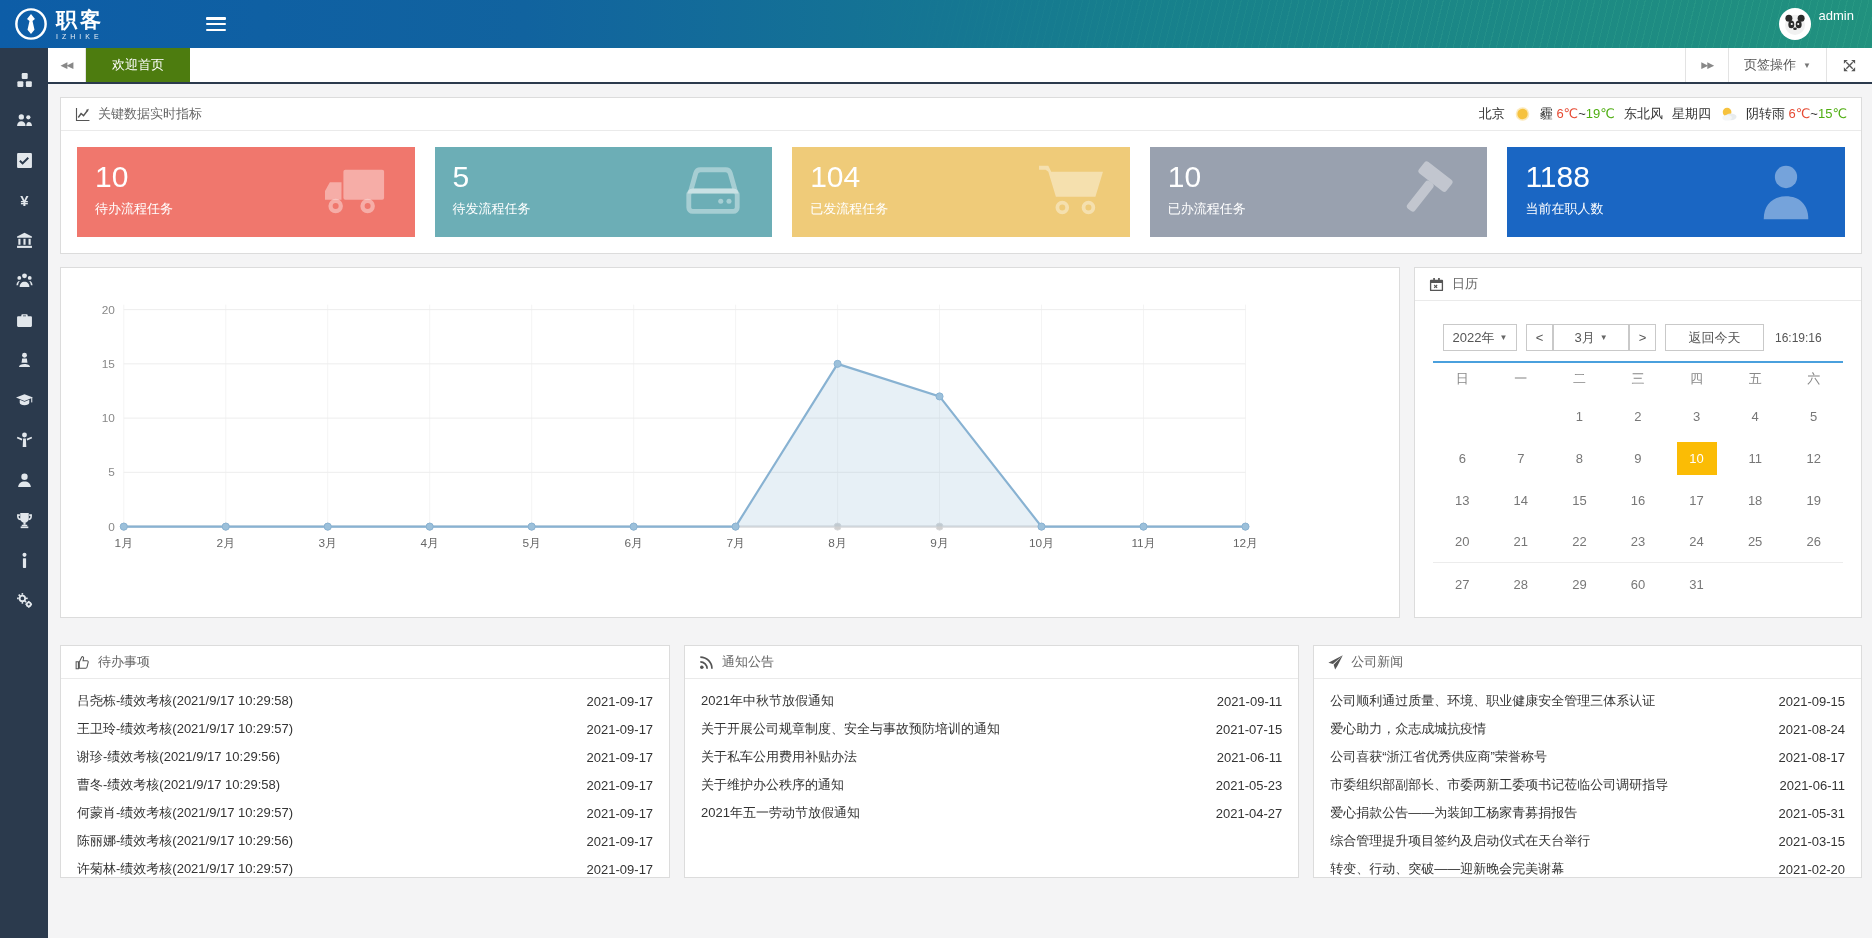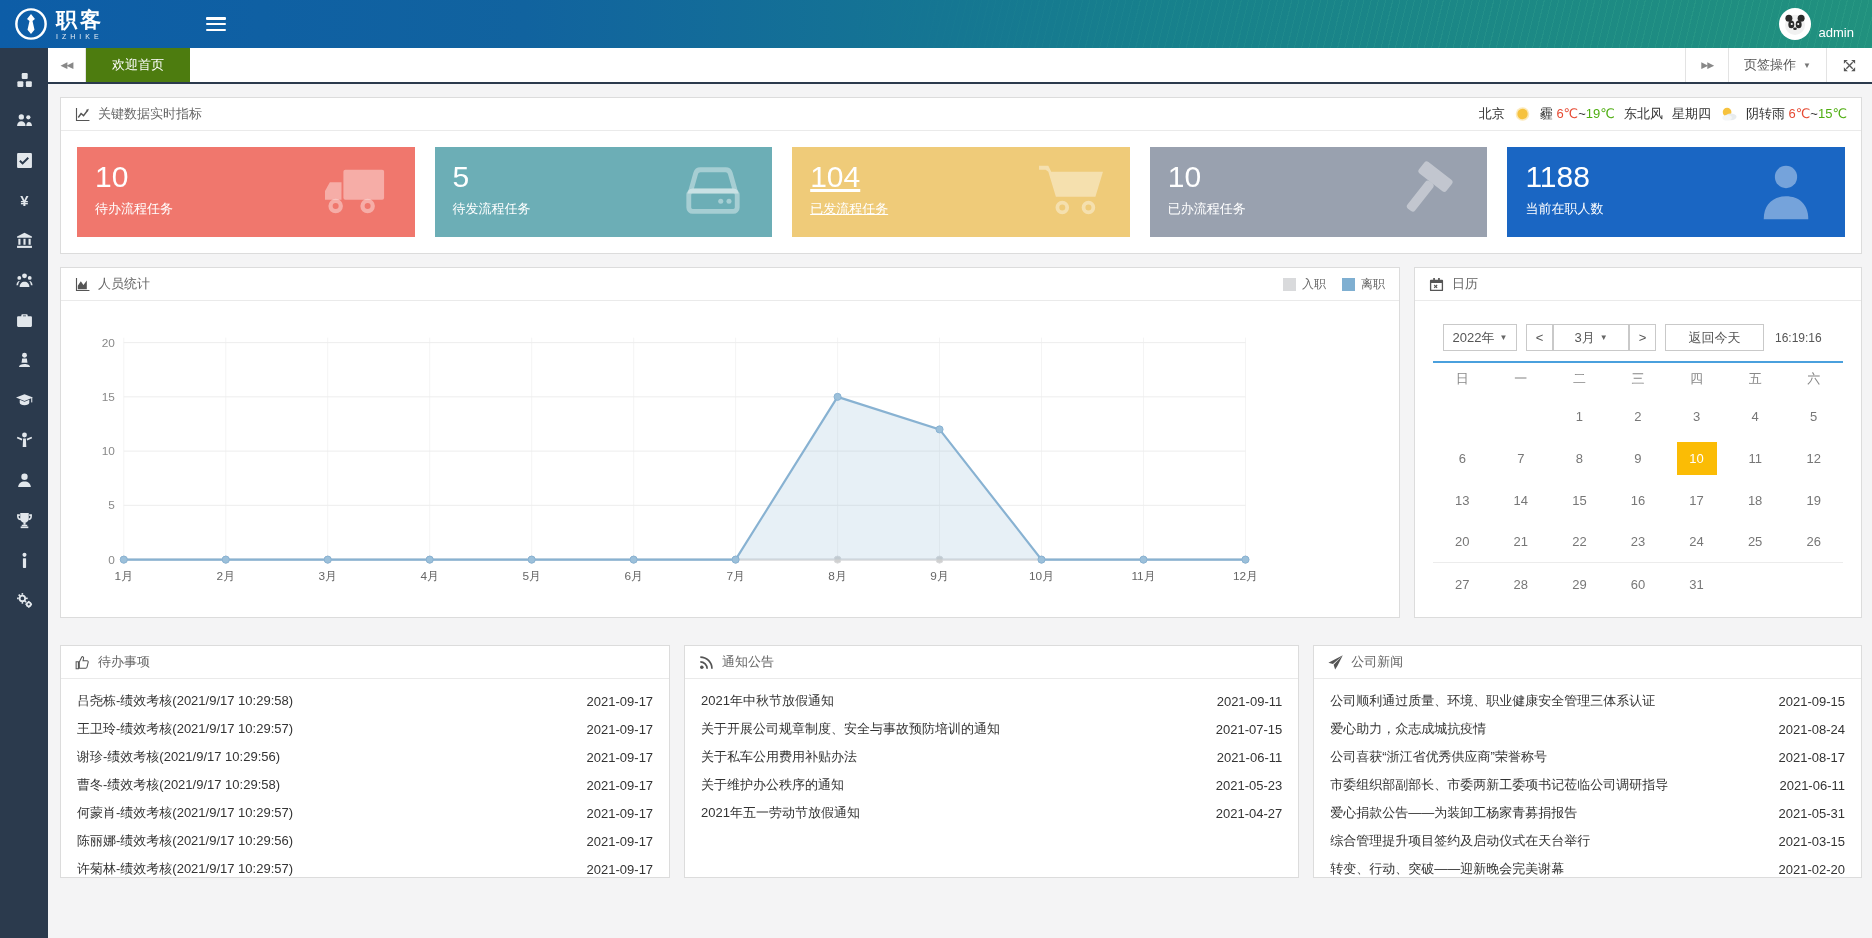--- a/index.html
+++ b/index.html
@@ -13,21 +13,21 @@
   .header::after{content:"";position:absolute;inset:0;pointer-events:none;
     background:repeating-linear-gradient(104deg,rgba(140,255,190,.07) 0 1px,transparent 1px 7px);
     -webkit-mask-image:linear-gradient(90deg,transparent 45%,#000 75%);mask-image:linear-gradient(90deg,transparent 45%,#000 75%)}
   .logo{display:flex;align-items:center;gap:8px;padding-left:14px;width:206px}
   .logo-badge{width:34px;height:34px;flex:none}
   .logo-text{line-height:1}
   .logo-title{font-size:21px;font-weight:bold;letter-spacing:3px}
   .logo-sub{font-size:7px;letter-spacing:4px;margin-top:3px;color:rgba(255,255,255,.9)}
   .burger{width:20px;height:14px;display:flex;flex-direction:column;justify-content:space-between;cursor:pointer}
   .burger i{display:block;height:2.5px;background:#fff;border-radius:1px}
-  .header-right{margin-left:auto;display:flex;align-items:flex-end;gap:8px;padding-right:18px;position:relative;z-index:2}
+  .header-right{margin-left:auto;display:flex;align-items:flex-start;gap:8px;padding-right:18px;position:relative;z-index:2}
   .avatar{width:32px;height:32px;border-radius:50%;border:2px solid rgba(255,255,255,.85);background:#fff;overflow:hidden;cursor:pointer}
   .username{font-size:13px;cursor:pointer}
 
   
   .sidebar{position:absolute;top:48px;left:0;bottom:0;width:48px;background:#2b3a4d;display:flex;flex-direction:column;align-items:center;padding-top:24px;gap:23px;z-index:8}
   .side-icon{width:17px;height:17px;color:#e2e7ec;cursor:pointer;flex:none}
 
   
   .tabbar{position:absolute;top:48px;left:48px;right:0;height:36px;background:#fff;border-bottom:2px solid #2b3a4d;display:flex;align-items:stretch;z-index:7}
   .tab-scroll{width:38px;display:flex;align-items:center;justify-content:center;color:#888;font-size:9px;letter-spacing:-1px;cursor:pointer}
@@ -317,21 +317,21 @@
           <div class="stat-label">待发流程任务</div>
           <div class="stat-icon">
             <svg viewBox="0 0 72 64" fill="none" stroke="currentColor" stroke-width="5">
               <path d="M23 9h26a5 5 0 0 1 4.8 3.6L59 31H13l5.2-18.4A5 5 0 0 1 23 9z"></path>
               <rect x="11" y="31" width="50" height="21" rx="4"></rect>
               <circle cx="44" cy="41.5" r="2.6" fill="currentColor" stroke="none"></circle>
               <circle cx="52.5" cy="41.5" r="2.6" fill="currentColor" stroke="none"></circle>
             </svg>
           </div>
         </div>
-        <div class="stat-card" style="background: rgb(239, 203, 121); text-decoration: underline;">
+        <div class="stat-card" style="background: rgb(239, 203, 121);">
           <div class="stat-value">104</div>
           <div class="stat-label">已发流程任务</div>
           <div class="stat-icon">
             <svg viewBox="0 0 72 64" fill="currentColor">
               <path d="M3 5h9.6l3 6H69l-7.8 26H20.4L12.6 11 9.8 9H3z" fill-rule="evenodd"></path>
               <path fill-rule="evenodd" d="M27 41a7 7 0 1 0 0 14 7 7 0 0 0 0-14zm0 3.9a3.1 3.1 0 1 1 0 6.2 3.1 3.1 0 0 1 0-6.2zM54 41a7 7 0 1 0 0 14 7 7 0 0 0 0-14zm0 3.9a3.1 3.1 0 1 1 0 6.2 3.1 3.1 0 0 1 0-6.2z"></path>
             </svg>
           </div>
         </div>
         <div class="stat-card" style="background: rgb(153, 161, 175);">
@@ -354,39 +354,20 @@
               <circle cx="36" cy="16.5" r="11.5"></circle>
               <path d="M13 60c0-15 9.5-23.5 23-23.5S59 45 59 60z"></path>
             </svg>
           </div>
         </div>
       </div>
   </div>
 
   <div class="row2">
     <div class="panel" id="chart-panel">
-      <div class="panel-header">
-        <span class="ph-icon">
-            <svg viewBox="0 0 16 16">
-              <path fill="none" stroke="currentColor" stroke-width="1.2" d="M1.6 1v14M1 14.4h14.4"></path>
-              <path fill="currentColor" d="M3 13V9.4L6.2 4.6 9 8.4l3.6-4.6V13z"></path>
-            </svg>
-          </span>
-        <span>人员统计</span>
-        <div class="legend" id="chart-legend">
-            <span class="legend-item">
-              <span class="legend-swatch" style="background:#d9dadc"></span>
-              <span>入职</span>
-            </span>
-            <span class="legend-item">
-              <span class="legend-swatch" style="background:#7fafd1"></span>
-              <span>离职</span>
-            </span>
-          </div>
-      </div>
       <div class="chart-body">
         <svg id="chart-svg" viewBox="0 0 1305 296" style="width:100%;height:292px">
             <line x1="38" y1="25" x2="38" y2="250" stroke="#f4f4f4"></line>
             <line x1="141.36363636363637" y1="25" x2="141.36363636363637" y2="250" stroke="#f4f4f4"></line>
             <line x1="244.72727272727272" y1="25" x2="244.72727272727272" y2="250" stroke="#f4f4f4"></line>
             <line x1="348.09090909090907" y1="25" x2="348.09090909090907" y2="250" stroke="#f4f4f4"></line>
             <line x1="451.45454545454544" y1="25" x2="451.45454545454544" y2="250" stroke="#f4f4f4"></line>
             <line x1="554.8181818181819" y1="25" x2="554.8181818181819" y2="250" stroke="#f4f4f4"></line>
             <line x1="658.1818181818181" y1="25" x2="658.1818181818181" y2="250" stroke="#f4f4f4"></line>
             <line x1="761.5454545454545" y1="25" x2="761.5454545454545" y2="250" stroke="#f4f4f4"></line>

